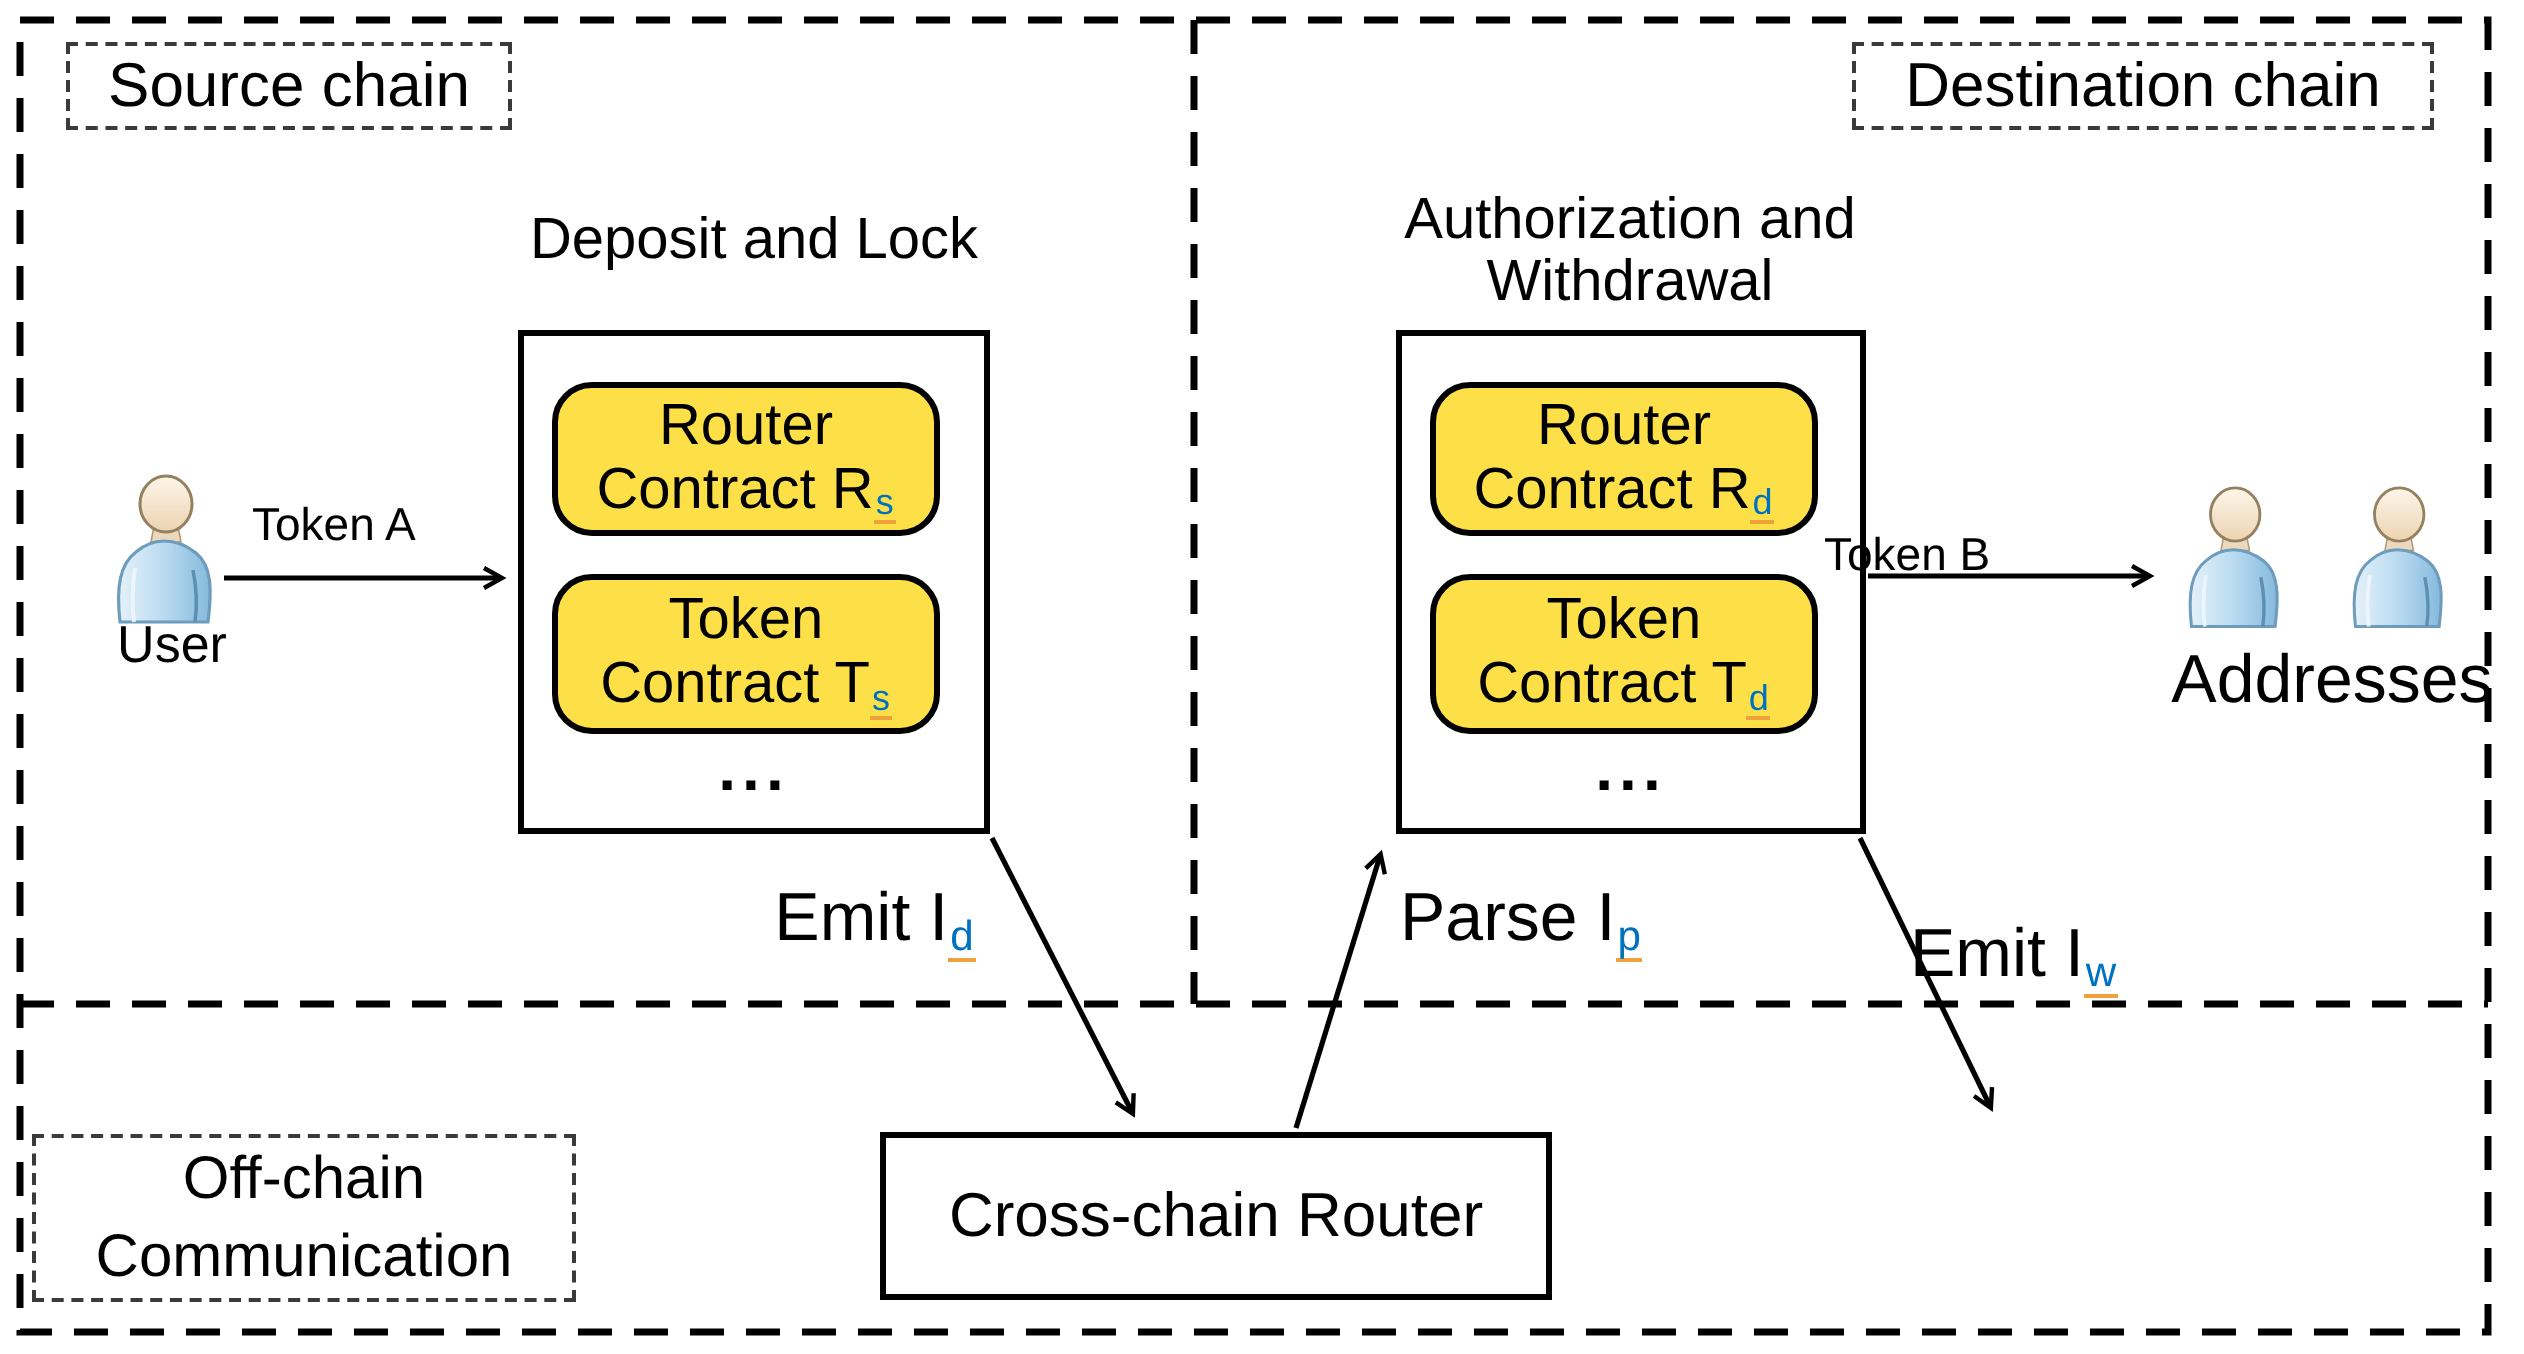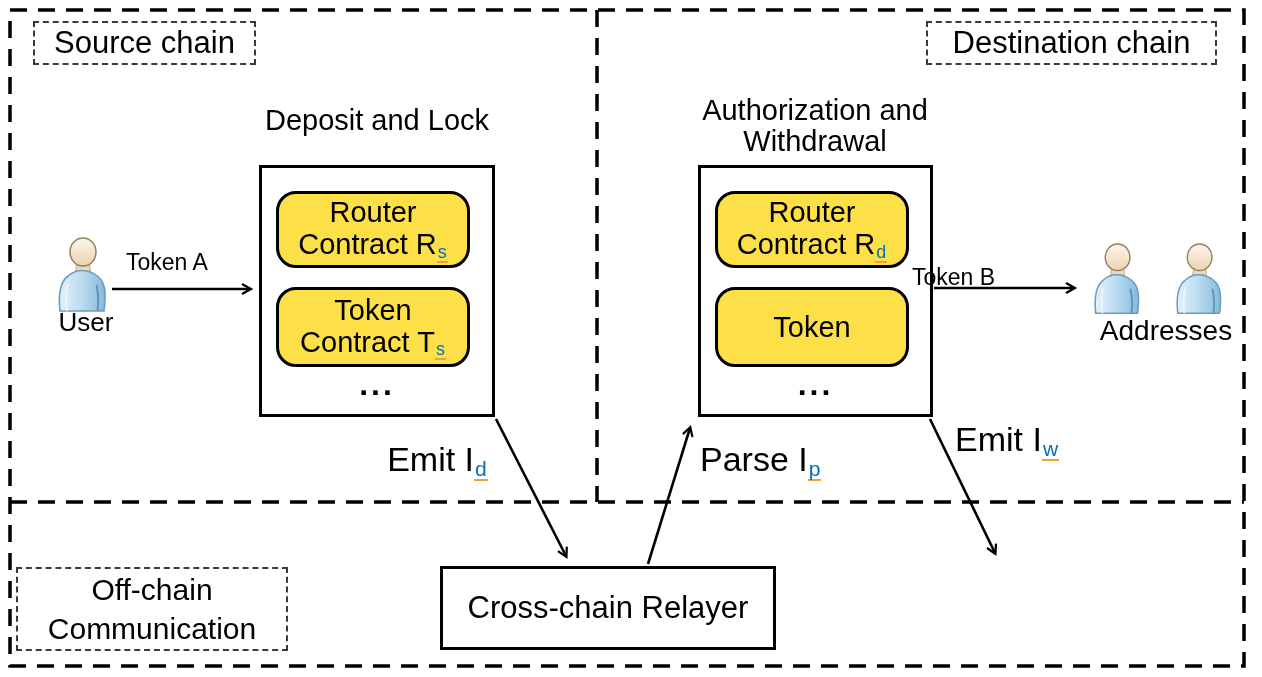--- a/index.html
+++ b/index.html
@@ -127,50 +127,51 @@
     <div class="ellipsis">...</div>
   </div>
 
   <div class="abs solid-box" style="left:698px; top:165px; width:229px; height:246px;">
     <div class="round-box" style="left:14px; top:23px; width:188px; height:71px;">
       <div>Router</div>
       <div><span>Contract R</span><span class="ss">d</span></div>
     </div>
     <div class="round-box" style="left:14px; top:119px; width:188px; height:74px;">
       <div>Token</div>
+      <div><span>Contract T</span><span class="ss">d</span></div>
     </div>
     <div class="ellipsis">...</div>
   </div>
 
   <div class="abs person-label" style="left:42px; top:306px; width:88px;">
     <span>User</span>
   </div>
 
-  <div class="abs person-label" style="left:1080px; top:314px; width:172px; font-size:28px;">
+  <div class="abs person-label" style="left:1080px; top:324px; width:172px; font-size:34px;">
     <span>Addresses</span>
   </div>
 
   <div class="abs arrow-label" style="left:126px; top:250px; width:112px;">
     <span>Token A</span>
   </div>
 
   <div class="abs arrow-label" style="left:912px; top:251px; width:112px;margin-top:14px;">
     <span>Token B</span>
   </div>
 
   <div class="abs flow-label" style="left:385px; top:445px; width:105px;">
     <span>Emit I</span><span class="ss">d</span>
   </div>
 
   <div class="abs flow-label" style="left:700px; top:445px; width:108px;">
     <span>Parse I</span><span class="ss">p</span>
   </div>
 
-  <div class="abs flow-label" style="left:955px; top:425px; width:100px;text-align:right;">
+  <div class="abs flow-label" style="left:955px; top:463px; width:100px;text-align:right;">
     <span>Emit I</span><span class="ss">w</span>
   </div>
 
   <div class="abs big-box" style="left:440px; top:566px; width:330px; height:78px;">
-    <span>Cross-chain Relayer</span>
+    <span>Cross-chain Router</span>
   </div>
 
 
 </div>
 
 </body></html>

